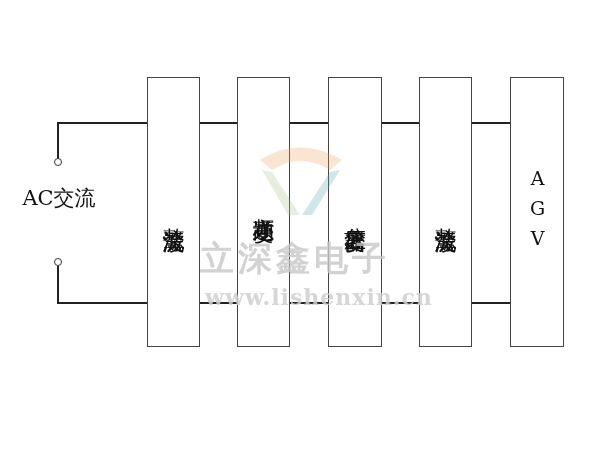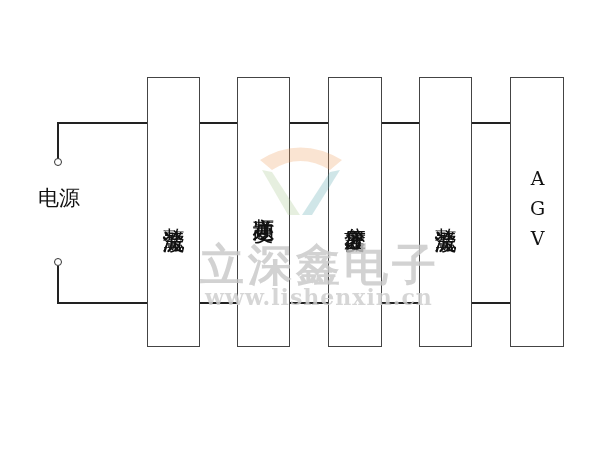--- a/index.html
+++ b/index.html
@@ -12,34 +12,34 @@
   .block { position:absolute; top:77px; height:270px; border:1.5px solid #444;
            background:#fff; box-sizing:border-box; display:flex; align-items:center;
            justify-content:center; z-index:2; }
   .block-label { writing-mode:vertical-rl; text-orientation:upright; font-size:22px;
                  letter-spacing:1px; line-height:1; color:#111; }
   .block-label.latin { font-size:19px; letter-spacing:8px; }
   .source-label { position:absolute; left:14px; top:187px; width:90px; text-align:center;
                   font-size:21px; line-height:23px; color:#111; }
   .watermark { position:absolute; z-index:1; pointer-events:none; }
   .wm-logo { left:250px; top:140px; width:100px; height:80px; opacity:0.28; }
-  .wm-cn { position:absolute; left:200px; top:236px; font-size:44px; font-weight:bold;
+  .wm-cn { position:absolute; left:200px; top:236px; font-size:34px; font-weight:bold;
            color:#c8c8c8; letter-spacing:4px; font-family:"DejaVu Sans","Liberation Sans",sans-serif; z-index:3; opacity:0.8; }
   .wm-url { position:absolute; left:205px; top:284px; font-size:22px; font-weight:bold;
             color:#cfcfcf; letter-spacing:1px; z-index:3; opacity:0.85; }
 </style>
 </head>
 <body>
 
 <div class="wire-v" style="left:57px; top:122px; height:38px;"></div>
 <div class="wire-h" style="left:57px; top:122px; width:92px;"></div>
 <div class="terminal" style="left:54px; top:158px;"></div>
 
 <div class="source-label">
-  <div>电源</div>
+  <div>AC交流</div>
 </div>
 
 <div class="terminal" style="left:54px; top:258px;"></div>
 <div class="wire-v" style="left:57px; top:266px; height:38px;"></div>
 <div class="wire-h" style="left:57px; top:302px; width:92px;"></div>
 
 <div class="wire-h" style="left:199px; top:122px; width:39px;"></div>
 <div class="wire-h" style="left:199px; top:302px; width:39px;"></div>
 <div class="wire-h" style="left:289px; top:122px; width:40px;"></div>
 <div class="wire-h" style="left:289px; top:302px; width:40px;"></div>

